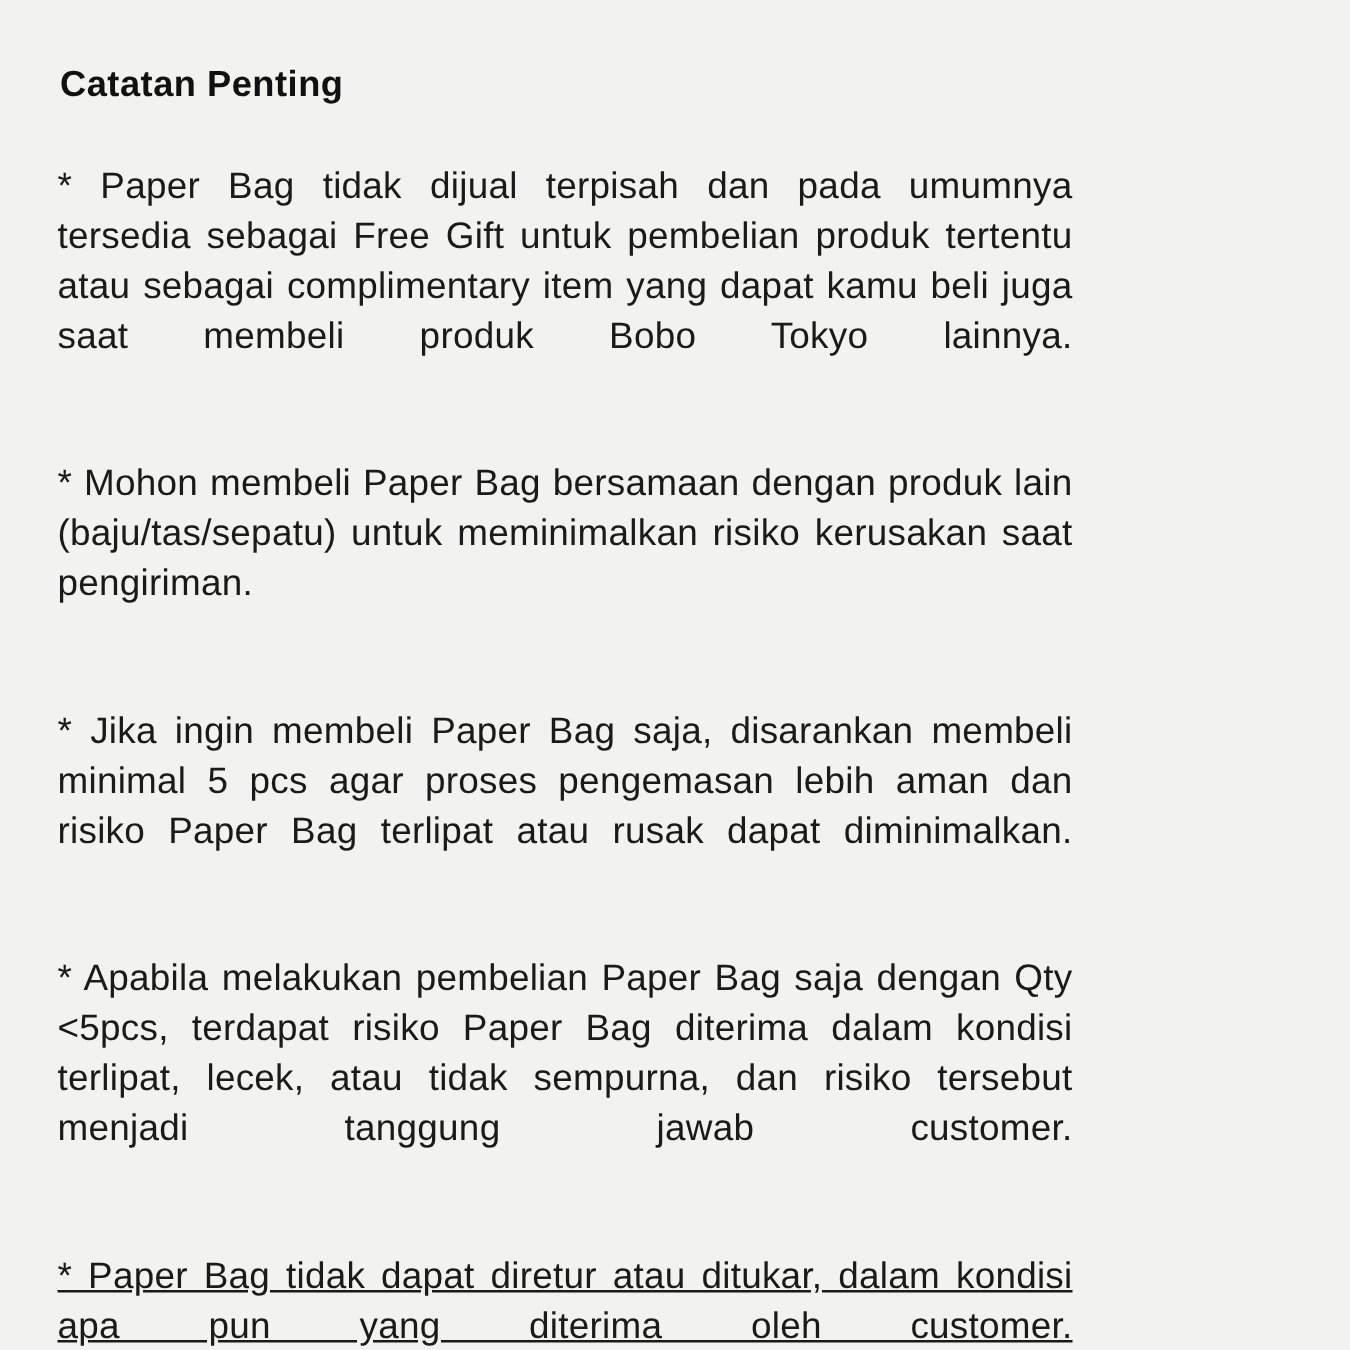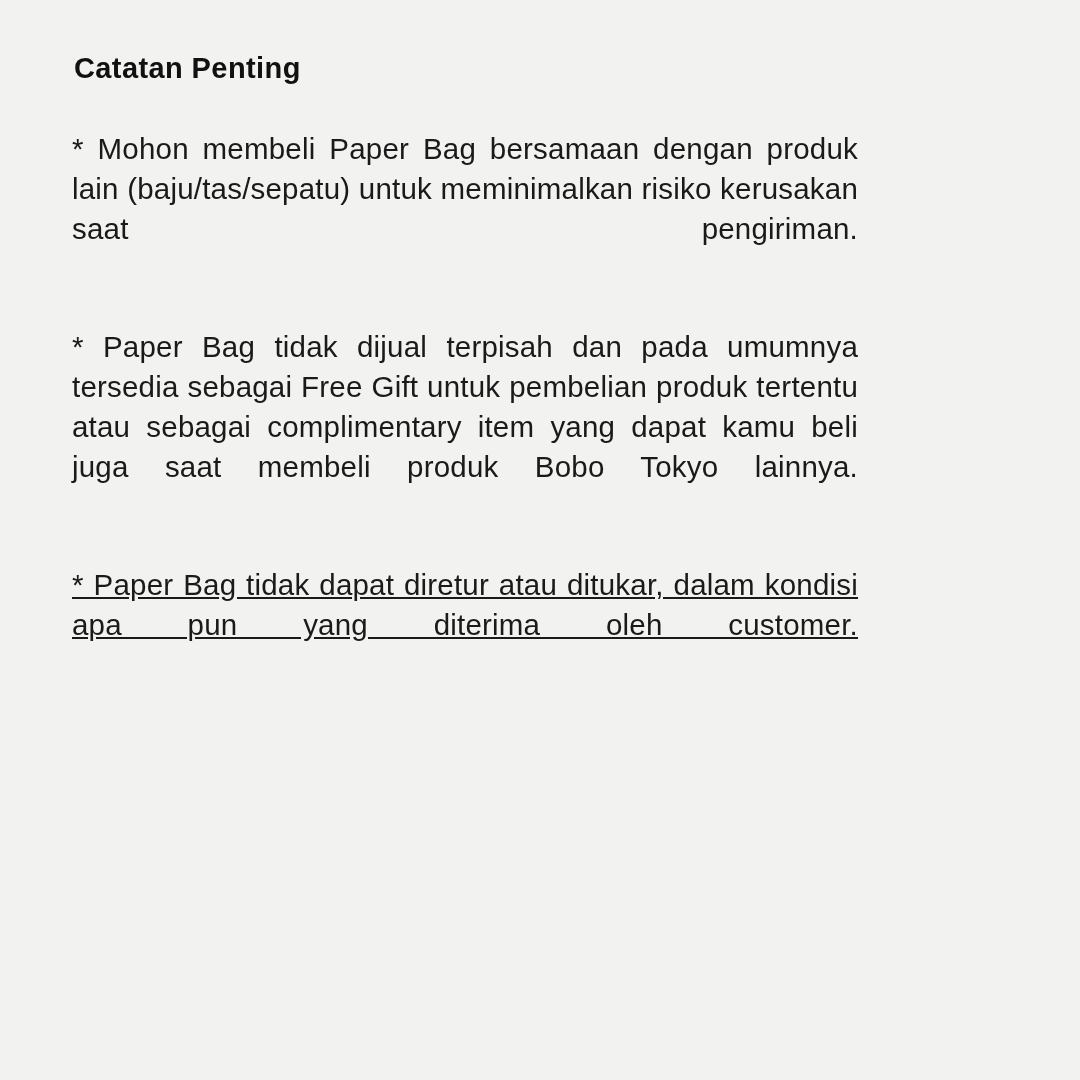--- a/index.html
+++ b/index.html
@@ -11,21 +11,21 @@
     height: 1080px;
     background: #f2f2f0;
     font-family: "Liberation Sans", sans-serif;
     color: #1a1a1a;
     overflow: hidden;
   }
   .page {
     box-sizing: border-box;
     width: 904px;
     height: 1080px;
-    padding: 52px 46px 0 72px;
+    padding: 52px 46px 0 46px;
     background: #f2f2f0;
   }
   .note-title {
     font-size: 29px;
     font-weight: bold;
     letter-spacing: 0.4px;
     margin: 0 0 44px 2px;
     color: #111111;
   }
   .note-item {
@@ -48,16 +48,18 @@
     display: inline-block;
     width: 100%;
   }
 </style>
 </head>
 <body>
 
 <div class="page">
   <h1 class="note-title">Catatan Penting</h1>
 
+  <p class="note-item">* Paper Bag tidak dijual terpisah dan pada umumnya tersedia sebagai Free Gift untuk pembelian produk tertentu atau sebagai complimentary item yang dapat kamu beli juga saat membeli produk Bobo Tokyo lainnya.</p>
   <p class="note-item">* Mohon membeli Paper Bag bersamaan dengan produk lain (baju/tas/sepatu) untuk meminimalkan risiko kerusakan saat pengiriman.</p>
-  <p class="note-item">* Paper Bag tidak dijual terpisah dan pada umumnya tersedia sebagai Free Gift untuk pembelian produk tertentu atau sebagai complimentary item yang dapat kamu beli juga saat membeli produk Bobo Tokyo lainnya.</p>
+  <p class="note-item">* Jika ingin membeli Paper Bag saja, disarankan membeli minimal 5 pcs agar proses pengemasan lebih aman dan risiko Paper Bag terlipat atau rusak dapat diminimalkan.</p>
+  <p class="note-item">* Apabila melakukan pembelian Paper Bag saja dengan Qty &lt;5pcs, terdapat risiko Paper Bag diterima dalam kondisi terlipat, lecek, atau tidak sempurna, dan risiko tersebut menjadi tanggung jawab customer.</p>
   <p class="note-item">* Paper Bag tidak dapat diretur atau ditukar, dalam kondisi apa pun yang diterima oleh customer.</p>
 </div>
 
 </body></html>

